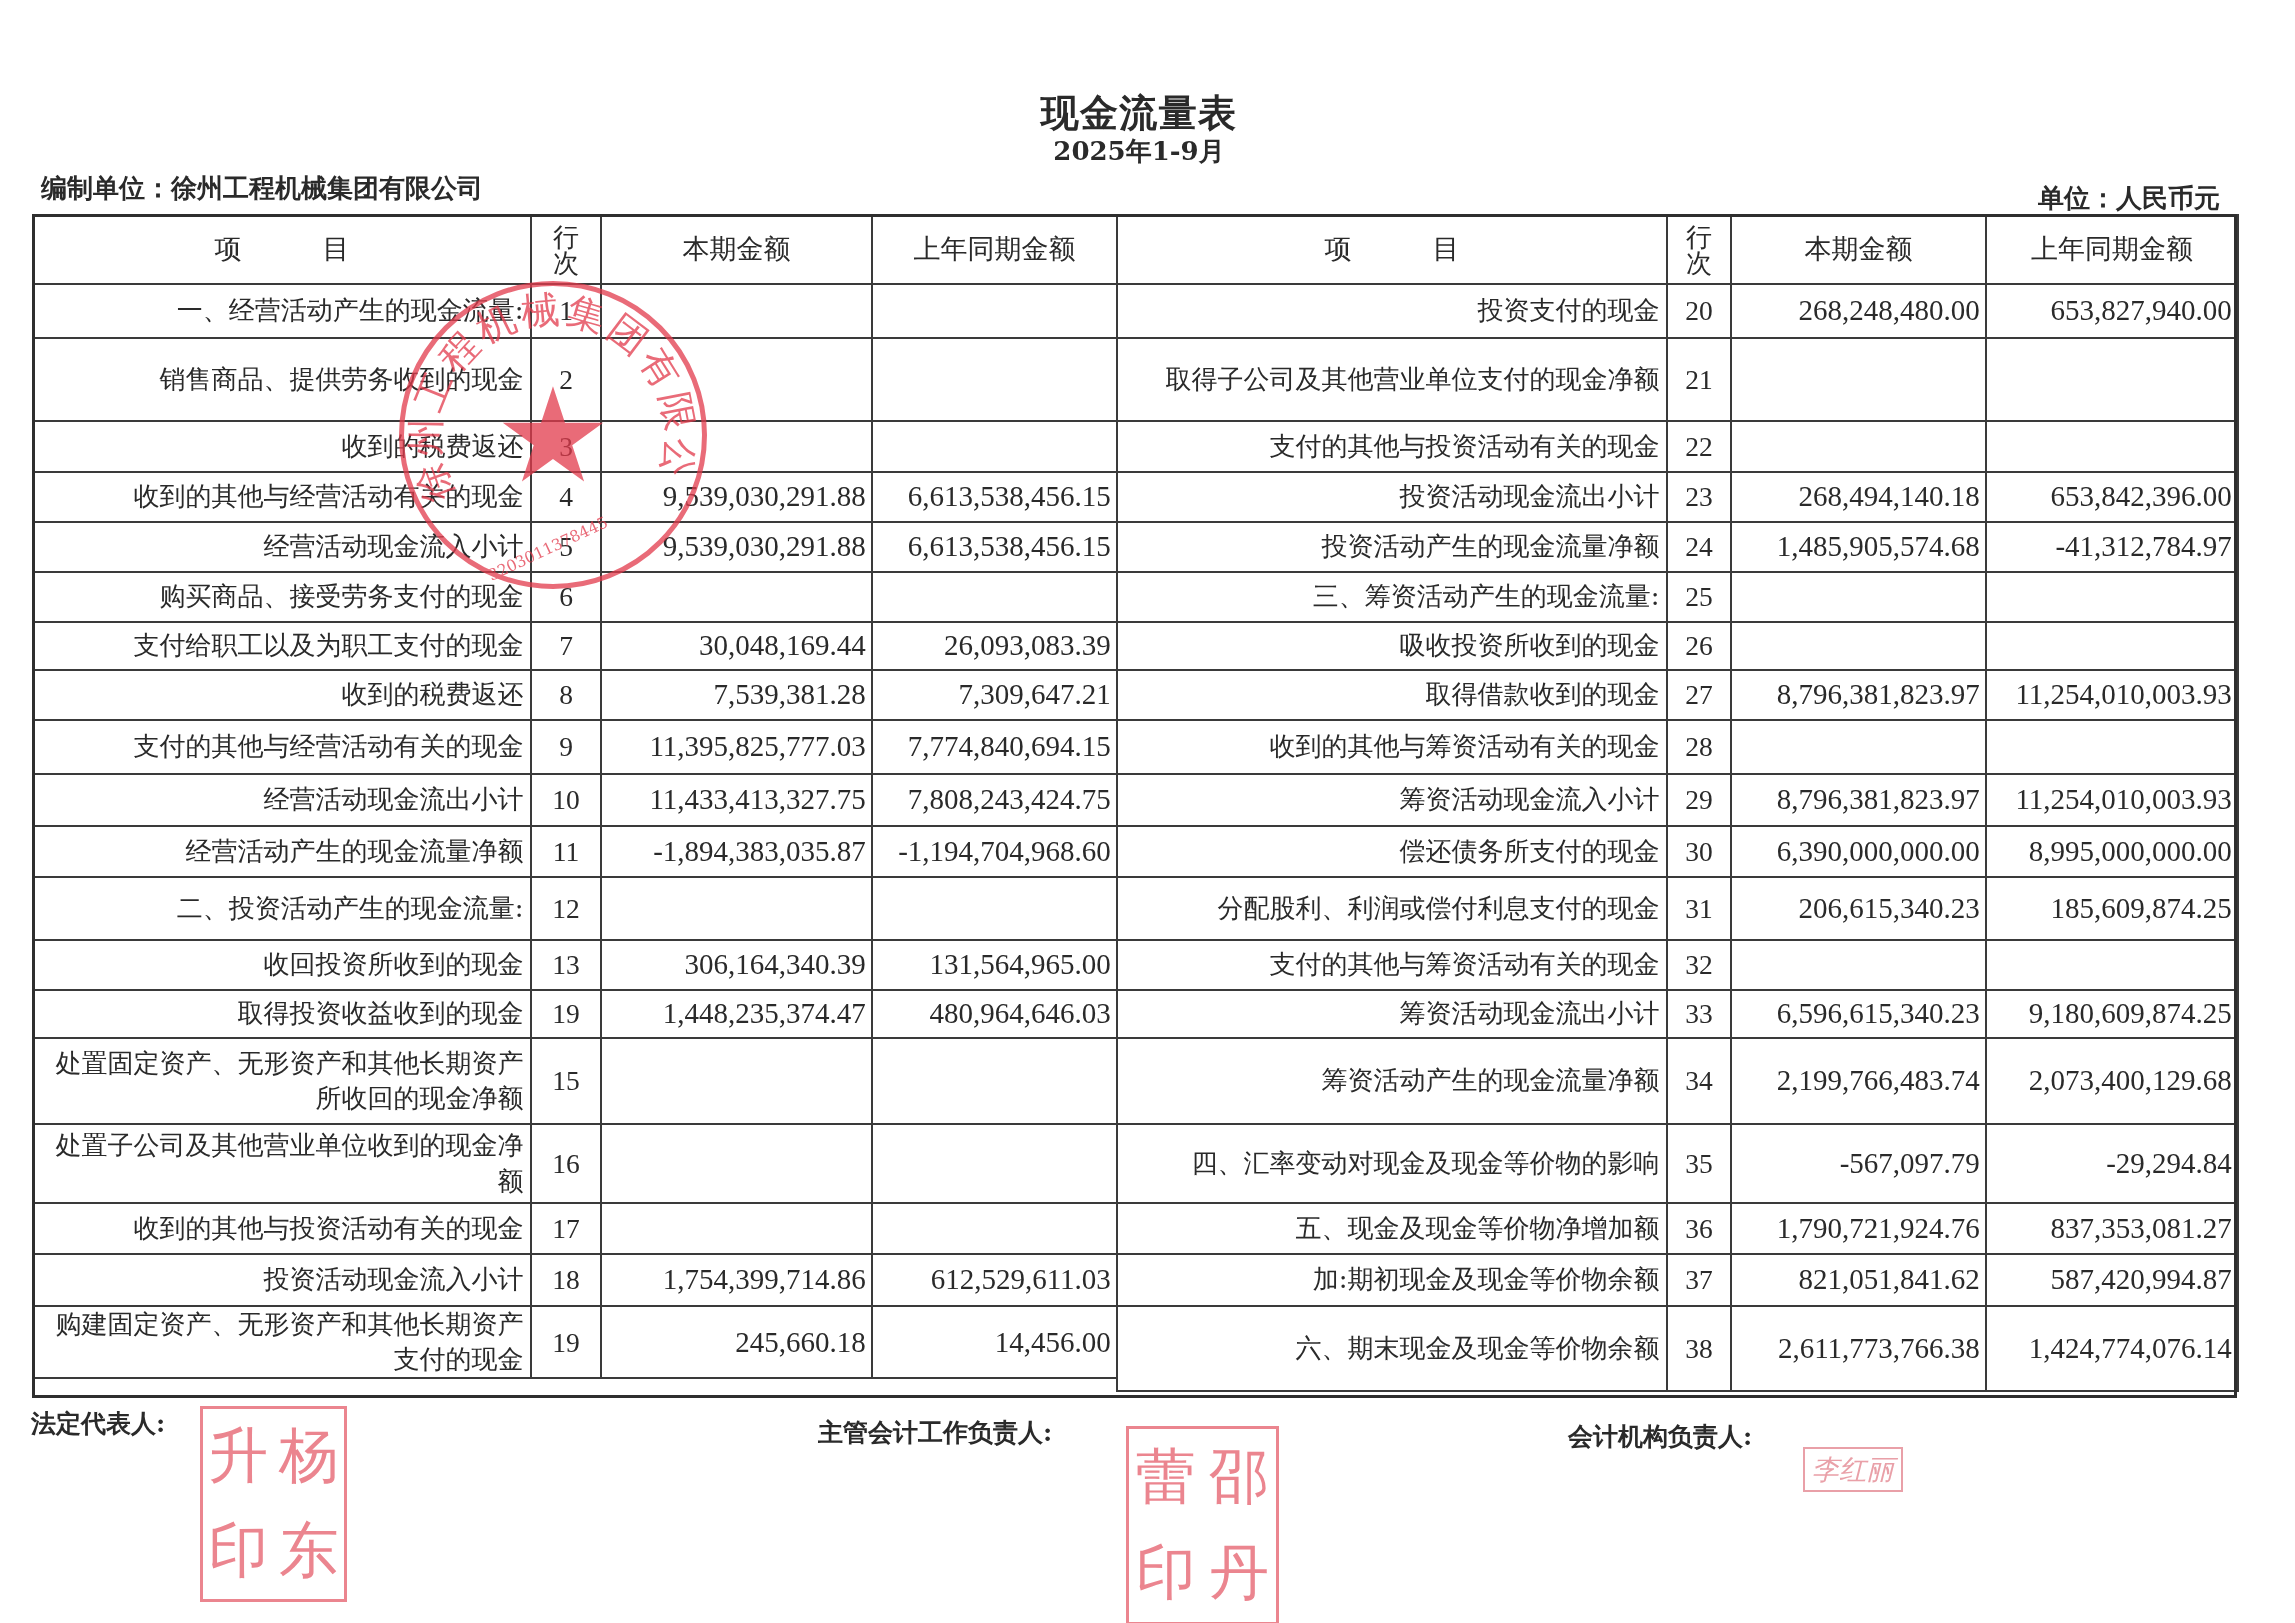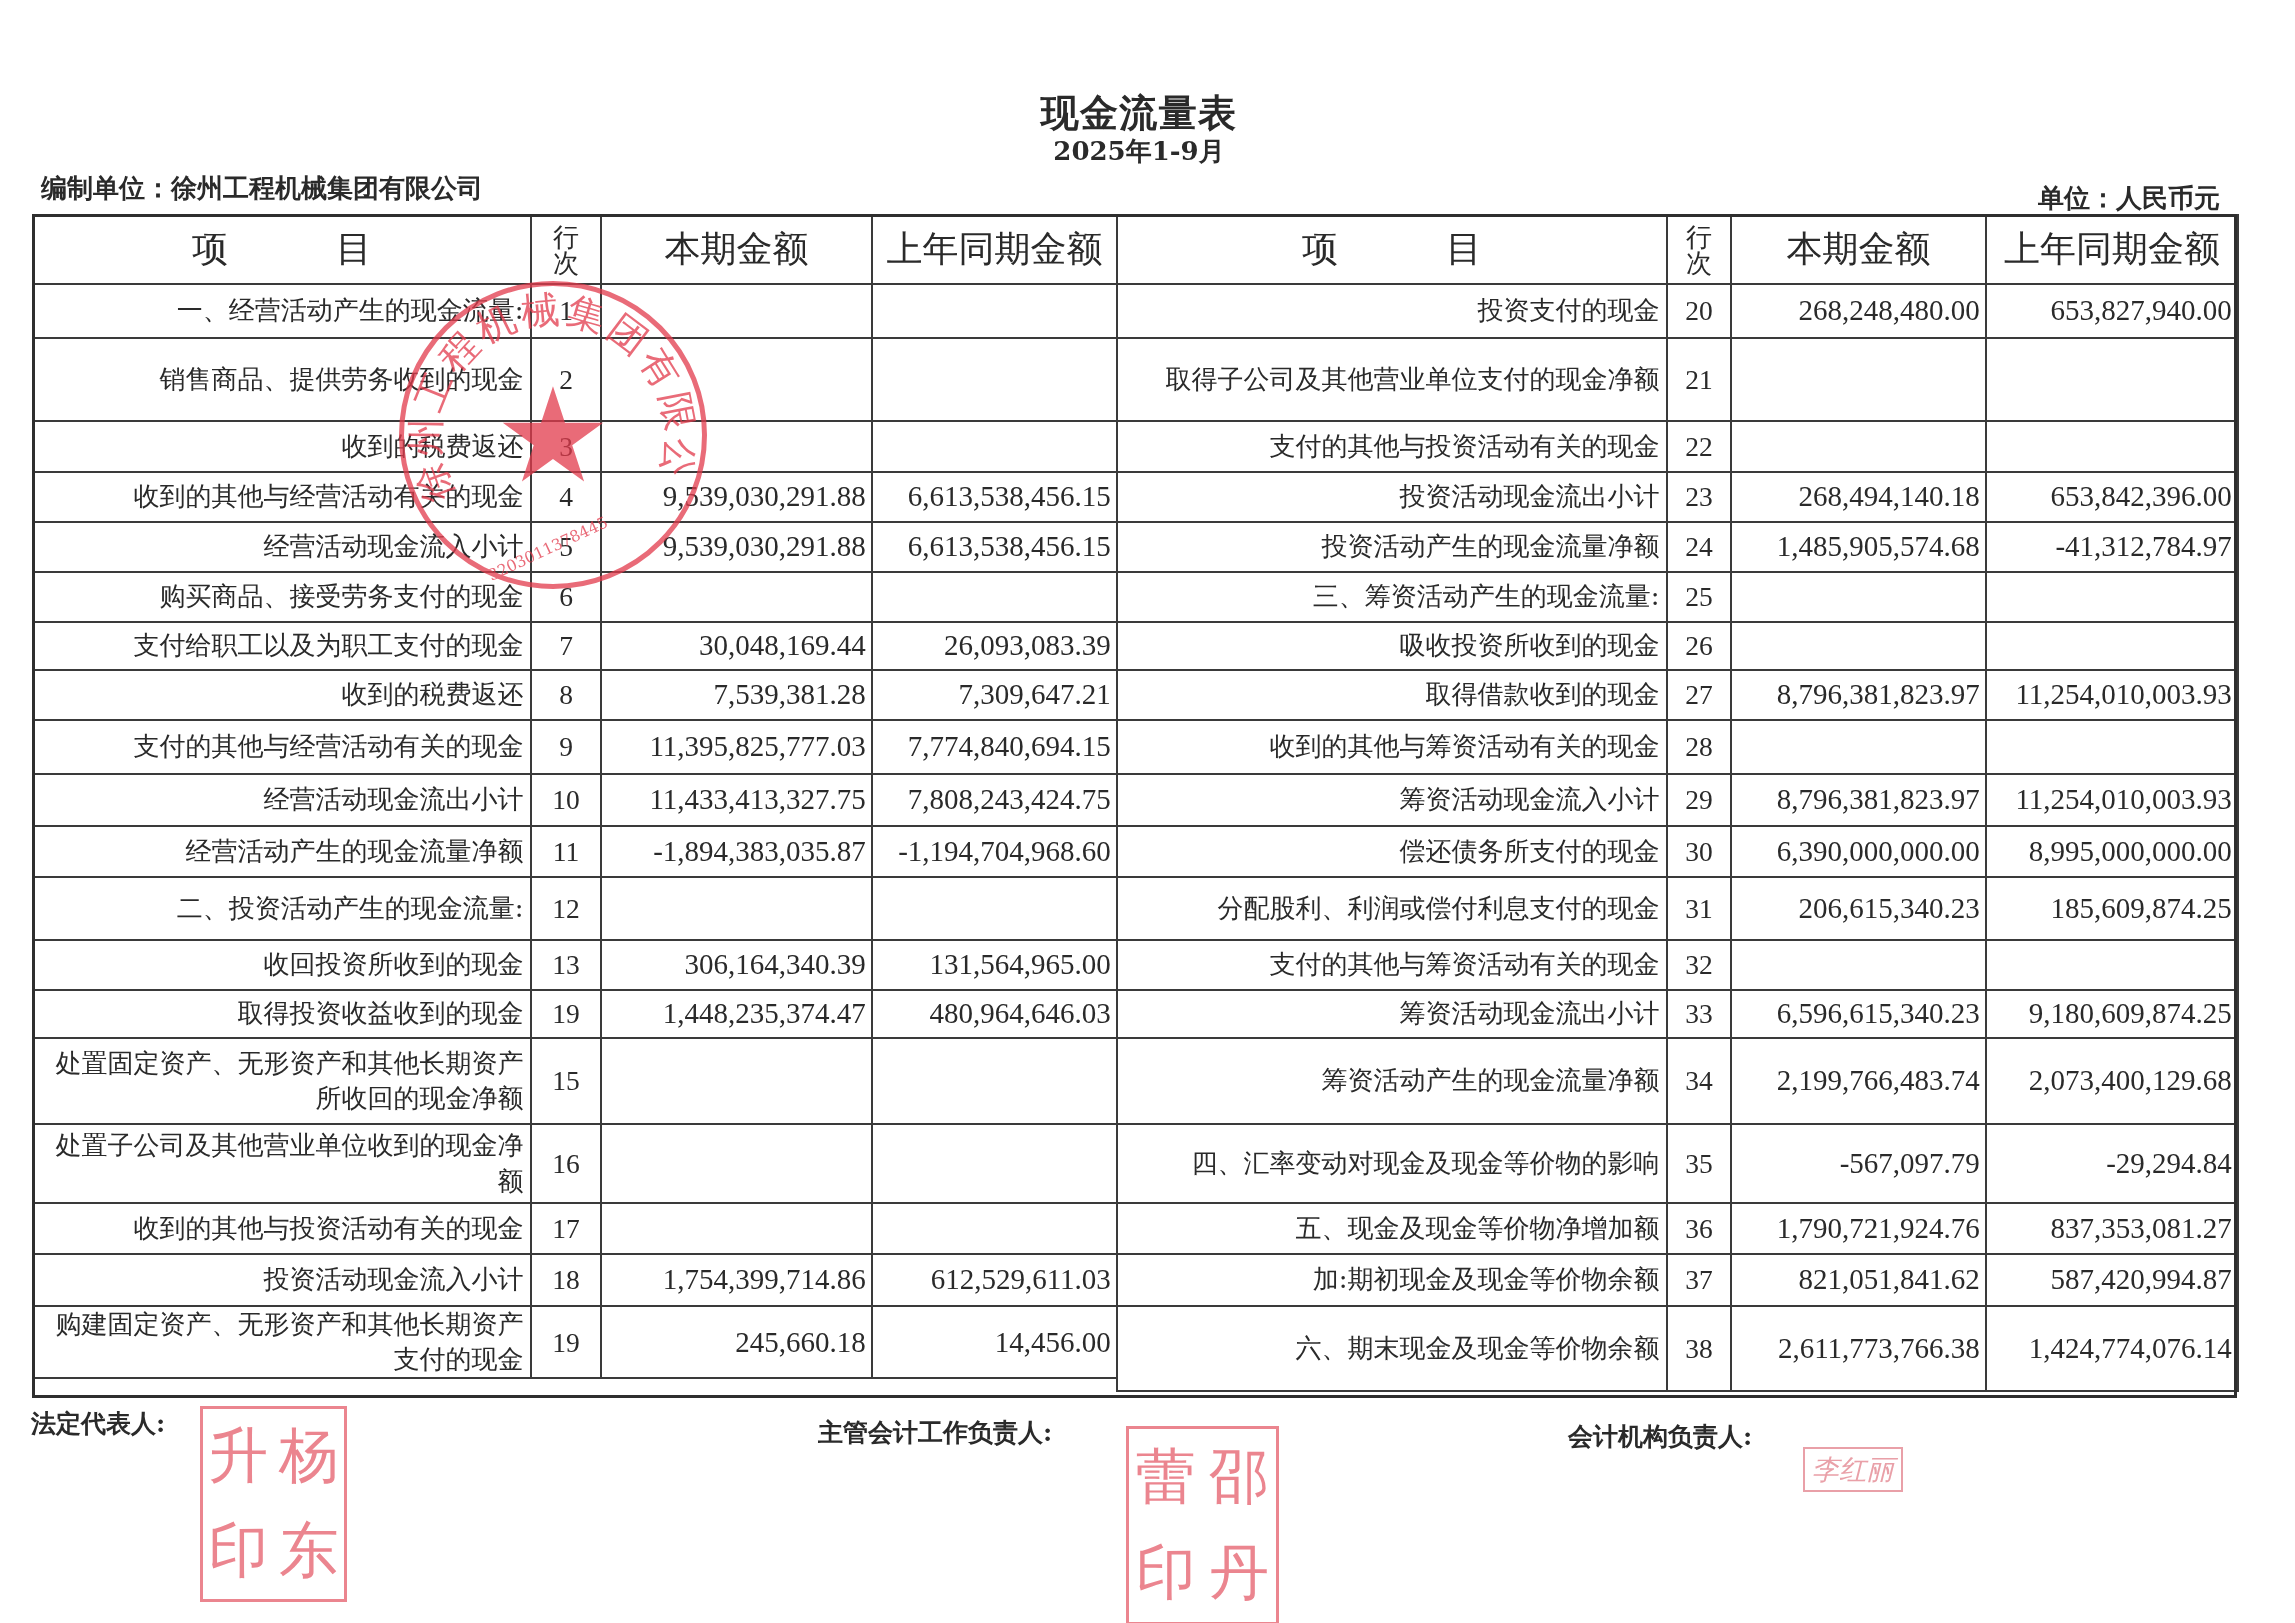--- a/index.html
+++ b/index.html
@@ -4,21 +4,21 @@
 <style>
   html,body{margin:0;padding:0;background:#fff;}
   body{width:2295px;height:1623px;position:relative;overflow:hidden;font-family:"DejaVu Serif","Liberation Serif",serif;color:#2a2a2a;}
   .abs{position:absolute;}
   .title{left:0;width:2278px;text-align:center;top:88px;font-size:38px;font-weight:bold;letter-spacing:1.3px;}
   .subtitle{left:0;width:2278px;text-align:center;top:134px;font-size:26px;font-weight:bold;}
   .compiler{left:41px;top:171px;font-size:26px;font-weight:bold;}
   .unit{right:75px;top:181px;font-size:26px;font-weight:bold;}
   .tbl{position:absolute;border-collapse:collapse;table-layout:fixed;}
   .tbl td,.tbl th{border:2px solid #3a3a3a;padding:0 6.5px;font-size:26px;font-weight:normal;line-height:1.35;overflow:hidden;}
-  .tbl th{text-align:center;font-weight:normal;font-size:36px;}
+  .tbl th{text-align:center;font-weight:normal;font-size:27px;}
   .tbl td.num{text-align:right;font-family:"Liberation Serif","DejaVu Serif",serif;font-size:29px;white-space:nowrap;padding-right:5.2px;}
   .tbl td.ln{text-align:center;font-family:"Liberation Serif","DejaVu Serif",serif;font-size:27.5px;padding:0;}
   .tbl td.lbl{text-align:right;}
   .tbl td.ind{padding-left:18.3px;}
   .tbl td.ind2{padding-left:33px;}
   .outer{position:absolute;left:32px;top:214px;width:2205px;height:1184px;border:3.9px solid #2e2e2e;box-sizing:border-box;pointer-events:none;}
   .sig{font-size:25px;font-weight:bold;}
   .seal-sq{position:absolute;border:3.3px solid #e8707c;color:#e8707c;display:grid;grid-template-columns:1fr 1fr;grid-template-rows:1fr 1fr;font-size:60px;text-align:center;align-items:center;font-family:"DejaVu Sans",sans-serif;opacity:.85;}
   .seal-small{position:absolute;border:2.6px solid #e9a0a8;color:#e9a0a8;font-size:27.5px;padding:2.6px 6.5px;font-family:"DejaVu Sans",sans-serif;}
   .round-seal{position:absolute;left:399px;top:281px;width:308px;height:308px;border:5.9px solid #e23a4c;border-radius:50%;opacity:.75;box-sizing:border-box;}

